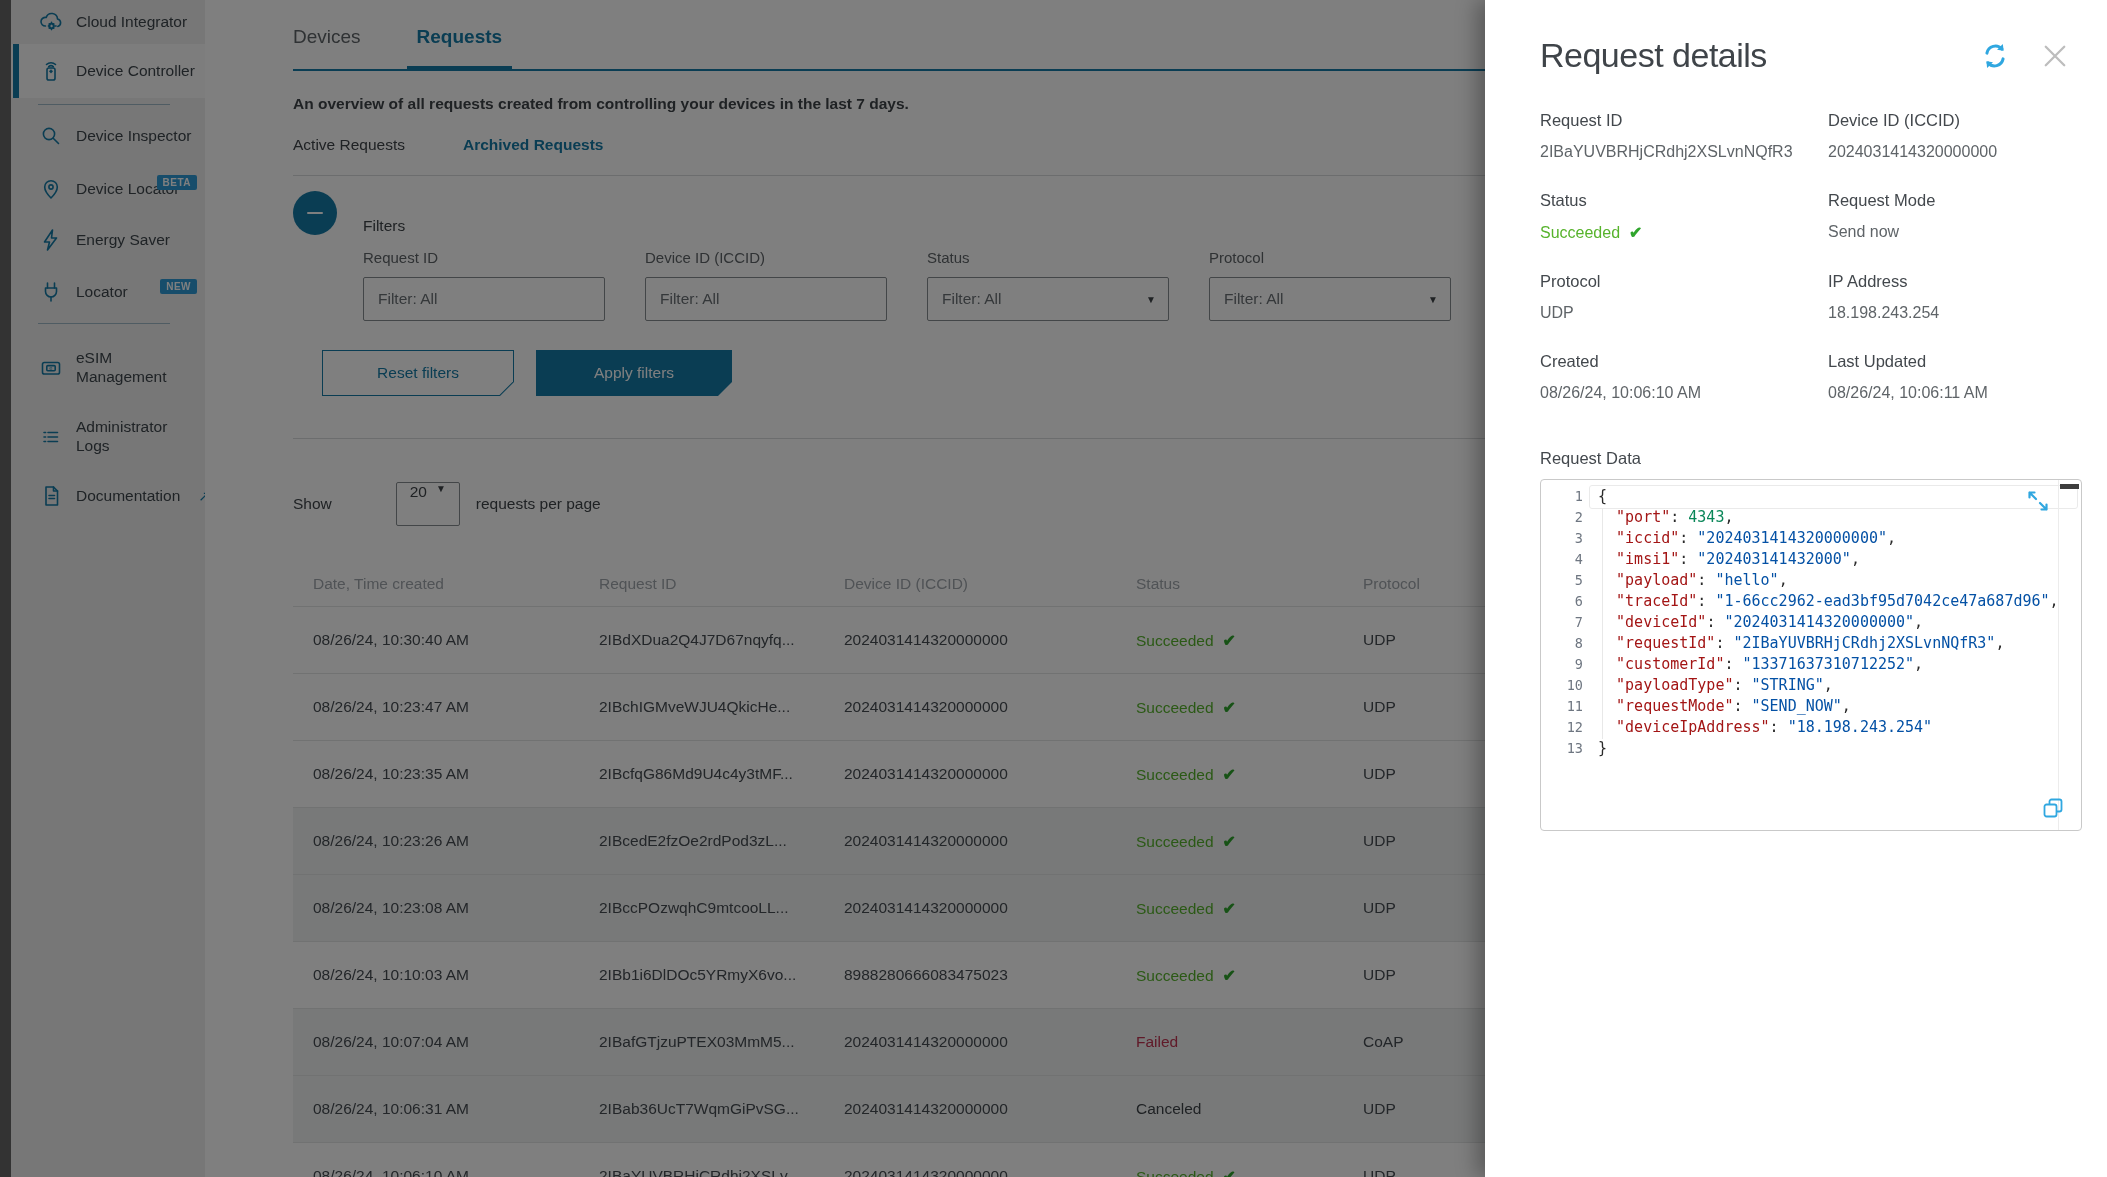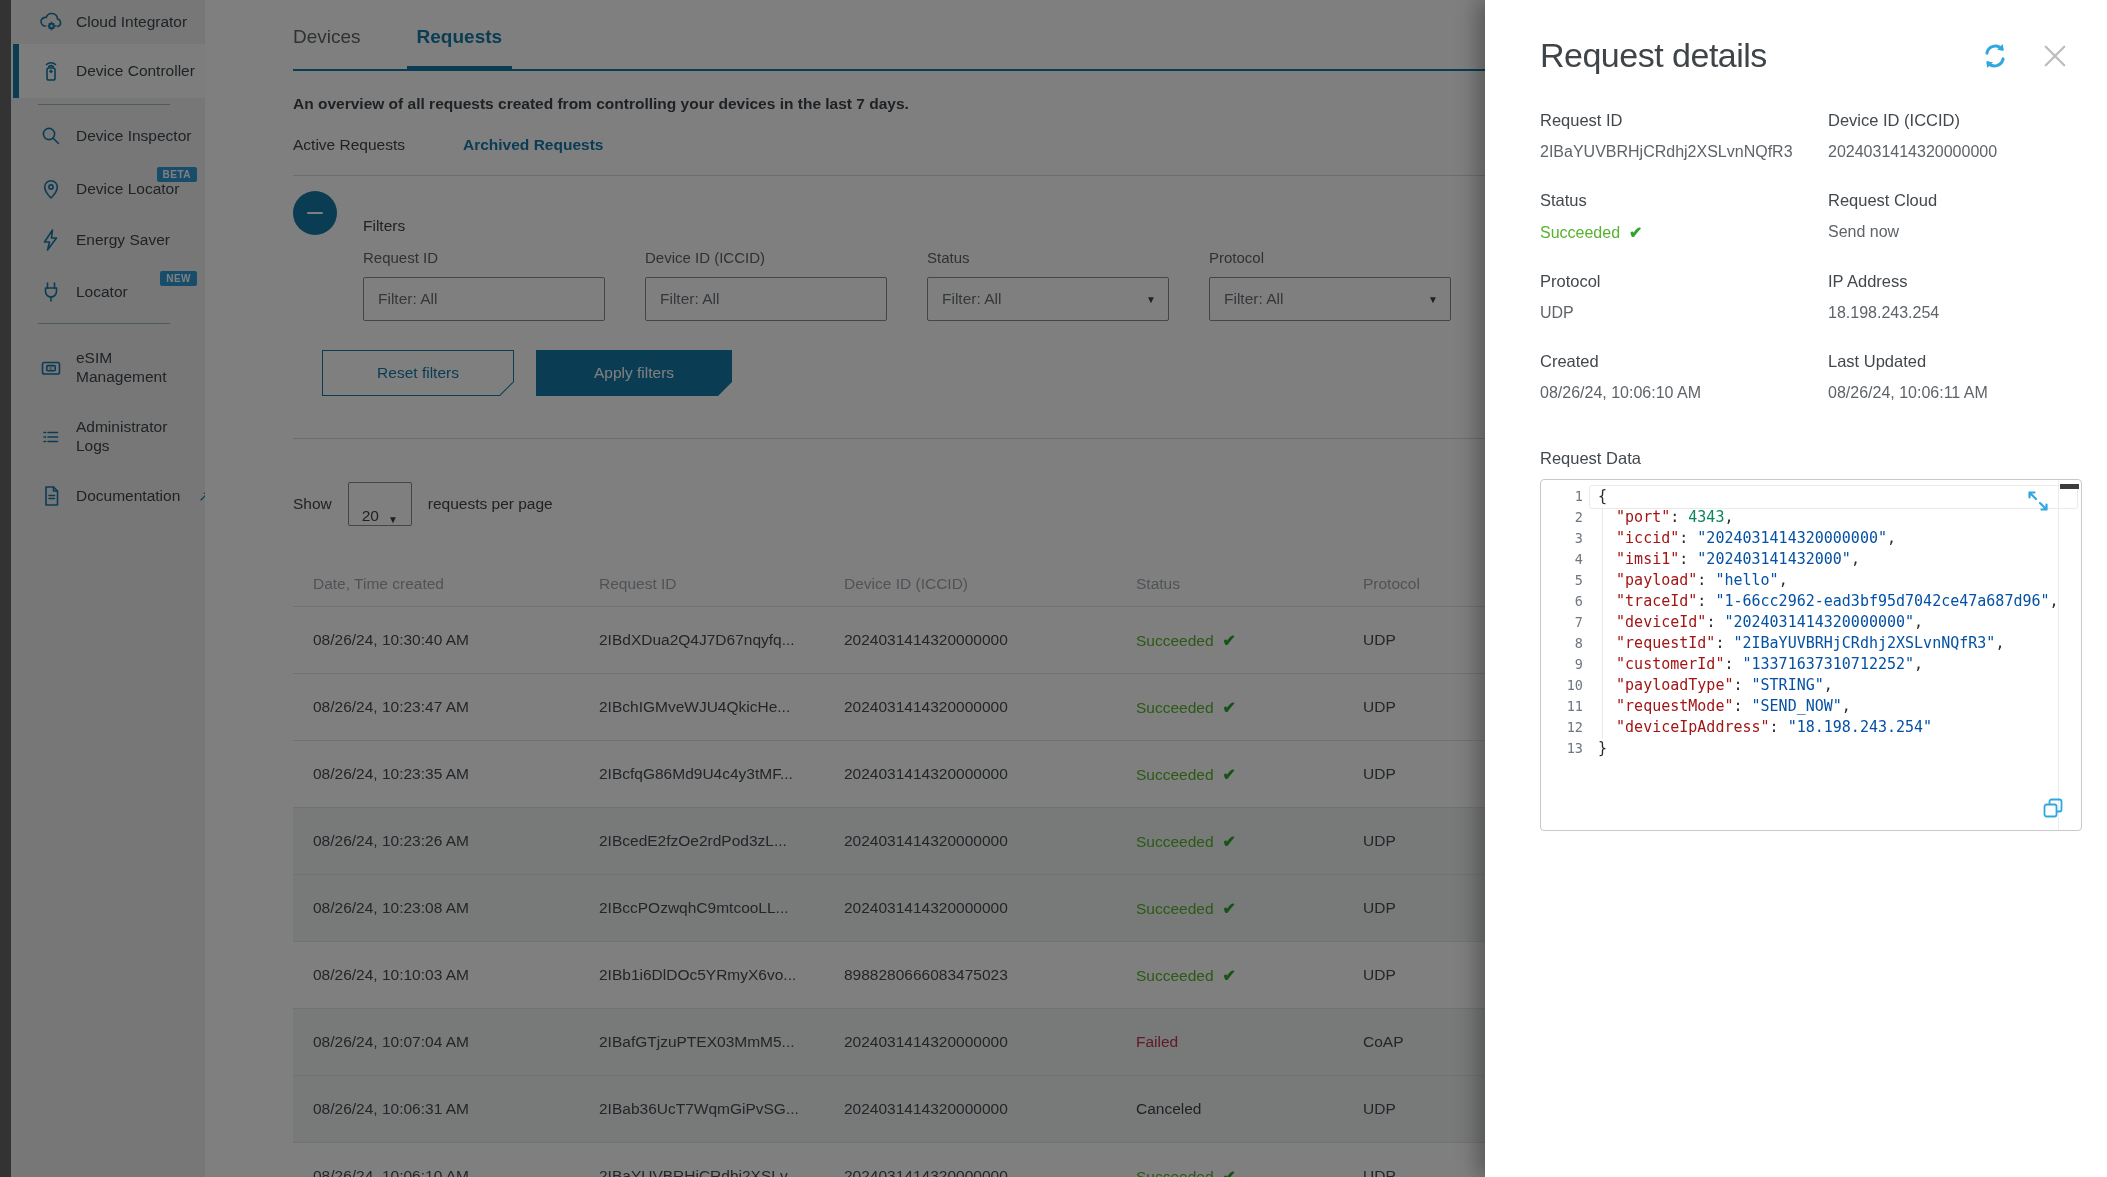--- a/index.html
+++ b/index.html
@@ -25,21 +25,21 @@
   .left-rail{position:absolute;left:0;top:0;width:11px;height:100%;background:#666;}
   .sidebar{position:absolute;left:11px;top:0;width:194px;height:100%;background:#efefef;}
   .sb-item{position:relative;display:flex;align-items:center;gap:12px;padding-left:27px;height:50px;
            font-size:15.5px;color:#3e464c;cursor:pointer;}
   .sb-item .sb-label{line-height:1.2;}
   .sb-item.active{background:#fbfbfb;}
   .sb-item.active::before{content:"";position:absolute;left:2px;top:0;width:6px;height:100%;background:var(--brand);}
   .sb-icon{width:26px;height:26px;flex:0 0 26px;display:inline-flex;align-items:center;justify-content:center;}
   .sb-icon svg{width:26px;height:26px;stroke:var(--brand);fill:none;stroke-width:1.6;stroke-linecap:round;stroke-linejoin:round;}
   .sb-divider{border-top:1px solid #9fb9c6;margin:6px 0 6px 27px;width:132px;}
-  .sb-badge{position:absolute;right:8px;top:4px;background:var(--badge);color:#fff;font-size:10px;font-weight:bold;
+  .sb-badge{position:absolute;right:8px;top:12px;background:var(--badge);color:#fff;font-size:10px;font-weight:bold;
             letter-spacing:.5px;padding:2px 6px;border-radius:2px;}
   .sb-ext{color:var(--brand);font-size:14px;margin-left:6px;}
 
   
   .main{position:absolute;left:205px;top:0;width:1280px;height:100%;background:#fff;padding-left:88px;box-sizing:border-box;}
   .tab-bar{margin-top:26px;border-bottom:2px solid var(--brand);display:flex;gap:36px;}
   .tab{position:relative;font-size:19px;color:var(--text-soft);padding:0 10px 21px 10px;cursor:pointer;}
   .tab:first-child{margin-left:-10px;}
   .tab.active{color:var(--brand);font-weight:bold;}
   .tab.active::after{content:"";position:absolute;left:0;right:0;bottom:-2px;height:5px;background:var(--brand);}
@@ -70,22 +70,22 @@
        clip-path:polygon(0 0,100% 0,100% calc(100% - 14px),calc(100% - 14px) 100%,0 100%);}
   .btn-reset{width:192px;background:var(--brand);color:var(--brand);}
   .btn-reset::before{content:"";position:absolute;inset:1px;background:#fff;
        clip-path:polygon(0 0,100% 0,100% calc(100% - 13.5px),calc(100% - 13.5px) 100%,0 100%);}
   .btn-reset span{position:relative;}
   .btn-apply{width:196px;background:var(--brand);color:#fff;}
 
   .hr2{border:none;border-top:1px solid var(--line);margin:42px 0 0 0;}
 
   .show-row{margin-top:43px;display:flex;align-items:center;gap:16px;font-size:15.5px;color:var(--text);}
-  .page-select{width:62px;height:42px;border:1px solid #878d91;border-radius:2px;display:flex;align-items:flex-end;
-               justify-content:center;gap:9px;cursor:pointer;background:#fff;}
+  .page-select{width:62px;height:42px;border:1px solid #878d91;border-radius:2px;display:flex;align-items:flex-start;
+               justify-content:center;gap:9px;cursor:pointer;background:#fff;margin-left:48px;}
   .page-select .val{font-size:15.5px;color:var(--text);}
 
   .table{margin-top:36px;}
   .t-head,.t-row{display:grid;grid-template-columns:286px 245px 292px 227px 1fr;padding-left:20px;align-items:center;}
   .t-head{height:44px;font-size:15.5px;color:#a0a6ac;}
   .t-row{height:66px;border-top:1px solid #e3e5e5;font-size:15.5px;color:#464c52;cursor:pointer;}
   .t-row.shaded{background:#f1f3f3;}
   .st-success{color:var(--success);}
   .st-failed{color:var(--failed);}
   .st-canceled{color:var(--canceled);}
@@ -392,21 +392,21 @@
         </div>
         <div class="d-cell">
           <div class="d-label">Device ID (ICCID)</div>
           <div class="d-value"><span>2024031414320000000</span></div>
         </div>
         <div class="d-cell">
           <div class="d-label">Status</div>
           <div class="d-value success"><span>Succeeded</span><span class="check">✔</span></div>
         </div>
         <div class="d-cell">
-          <div class="d-label">Request Cloud</div>
+          <div class="d-label">Request Mode</div>
           <div class="d-value"><span>Send now</span></div>
         </div>
         <div class="d-cell">
           <div class="d-label">Protocol</div>
           <div class="d-value"><span>UDP</span></div>
         </div>
         <div class="d-cell">
           <div class="d-label">IP Address</div>
           <div class="d-value"><span>18.198.243.254</span></div>
         </div>

